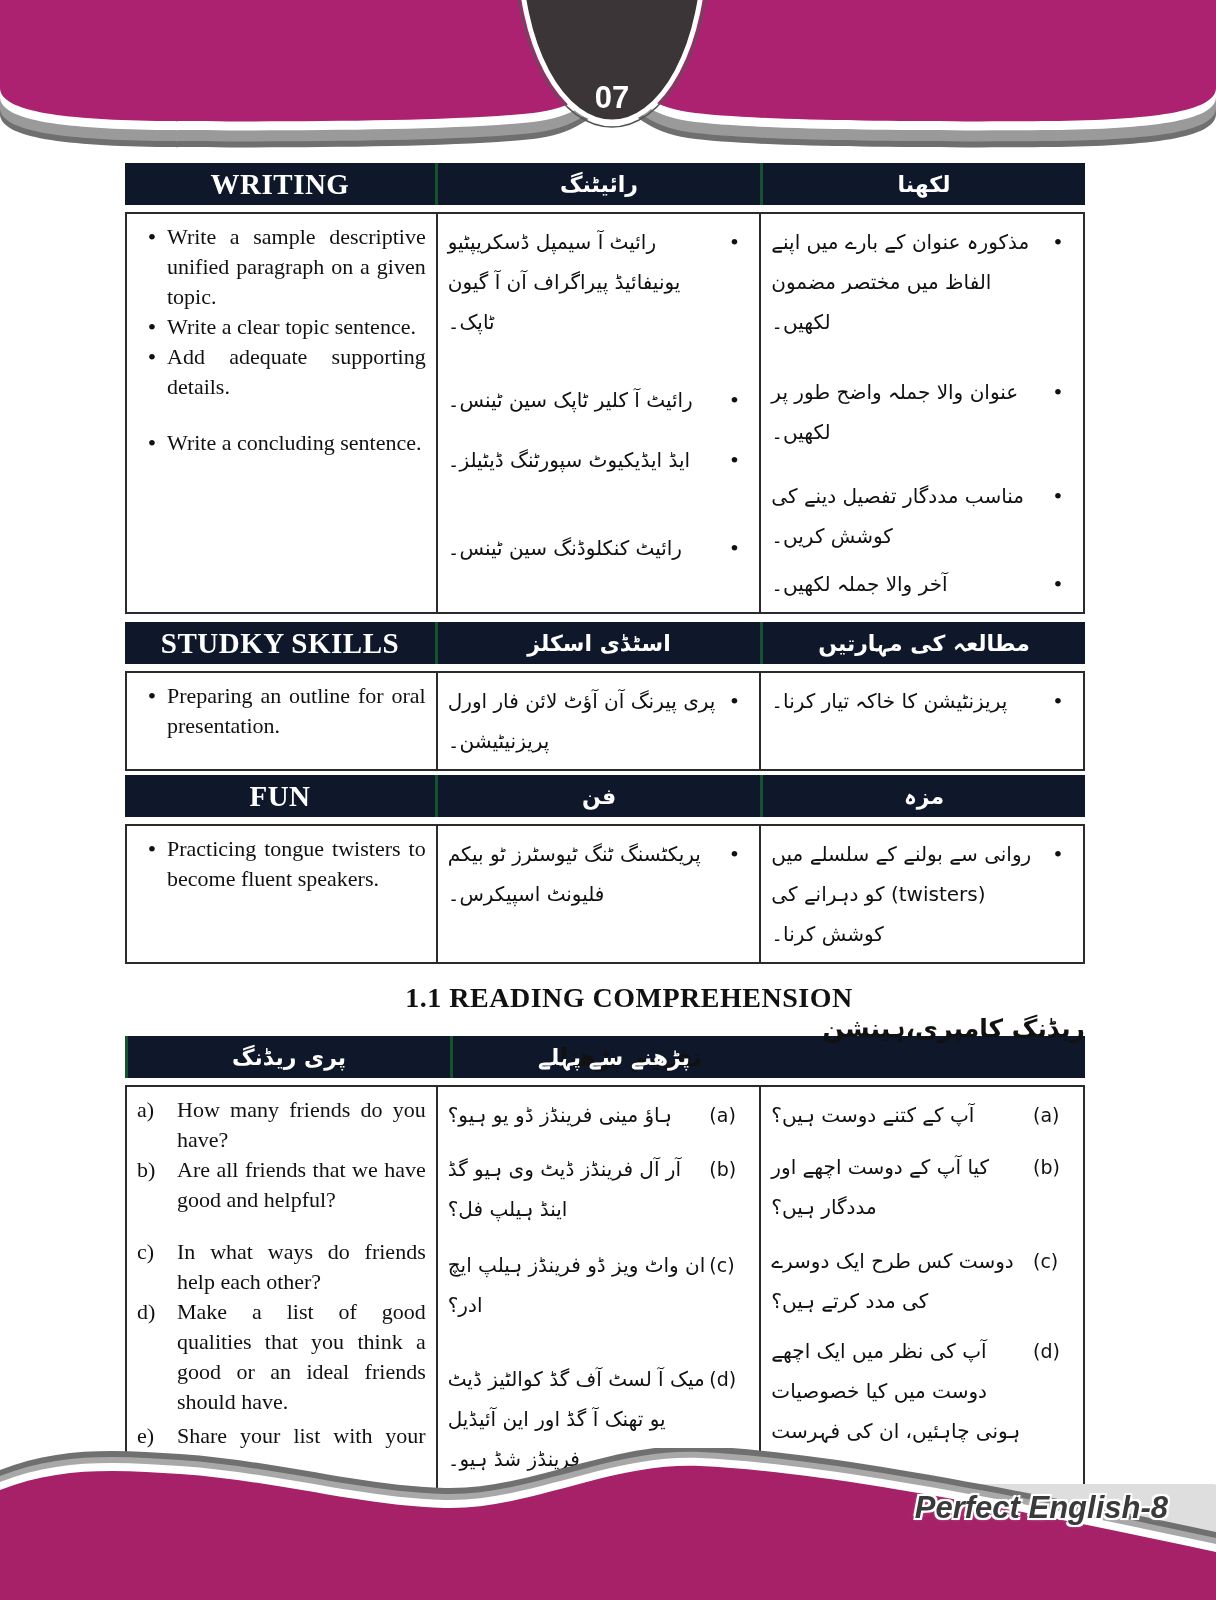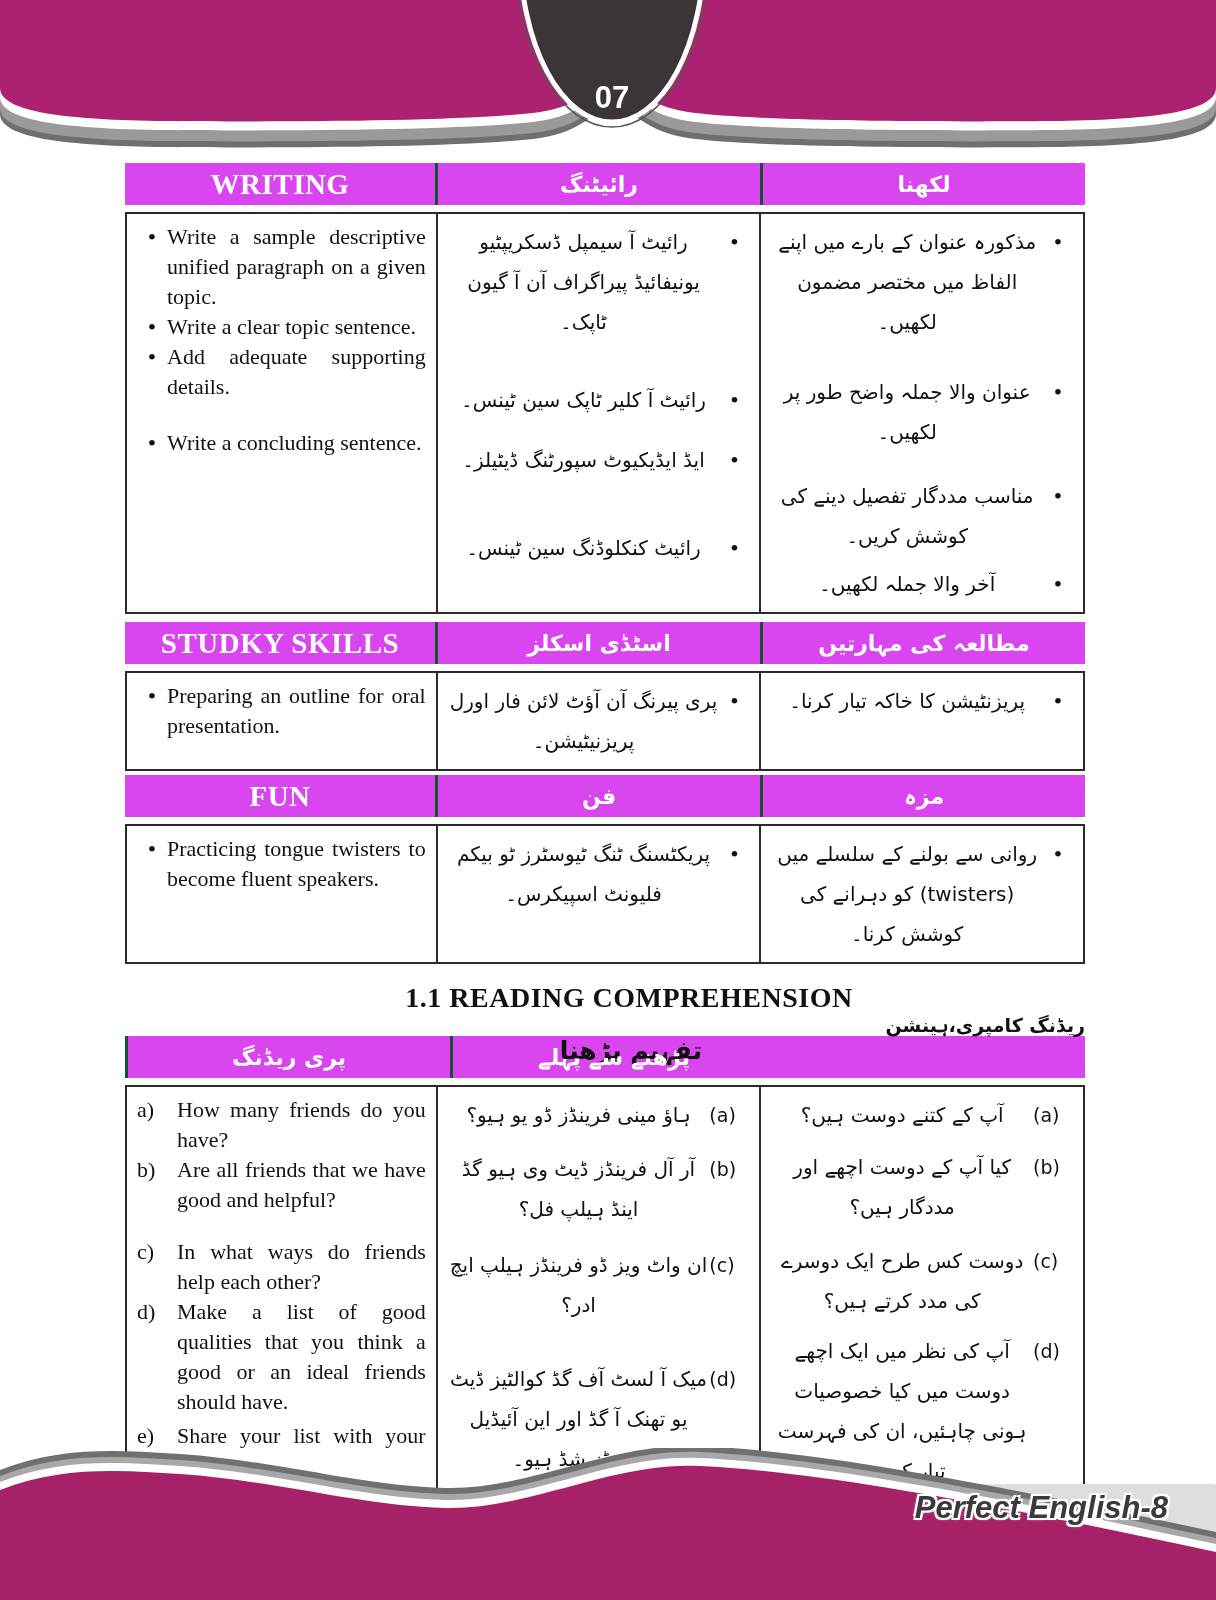--- a/index.html
+++ b/index.html
@@ -13,48 +13,48 @@
   .banner.bottom{top:1448px;}
   .brand{
     position:absolute;top:1490px;right:48px;z-index:6;
     font-family:"Liberation Sans",sans-serif;font-style:italic;font-weight:bold;
     font-size:31px;color:#3a3a3a;
     text-shadow:-2px -2px 0 #fff,2px -2px 0 #fff,-2px 2px 0 #fff,2px 2px 0 #fff,0 0 4px #fff;
     padding-left:28px;
   }
   
   .content{position:absolute;top:163px;left:125px;width:960px;}
-  .thead{display:flex;height:42px;background:#d946ef;color:#fff;text-align:center;}
+  .thead{display:flex;height:42px;background:#0f172a;color:#fff;text-align:center;}
   .hc{display:flex;align-items:center;justify-content:center;height:100%;box-sizing:border-box;}
   .hc.c1{width:310px;font-weight:bold;font-size:29px;letter-spacing:.5px;}
   .hc.c2,.hc.c3{width:325px;border-left:3px solid #14532d;font-size:22px;font-weight:bold;
     font-family:"DejaVu Sans","Liberation Serif",sans-serif;}
   .tbody{display:flex;border:2px solid #2b2b2b;margin-top:7px;box-sizing:border-box;background:#fff;align-items:stretch;}
   .col{box-sizing:border-box;padding:8px 10px;}
   .col.c1{width:310px;}
   .col.c2,.col.c3{width:325px;border-left:2px solid #2b2b2b;}
   .gap8{height:8px;}
   .gap4{height:4px;}
   
   .item{display:flex;}
   .item .b{flex:none;width:30px;text-align:center;font-size:24px;}
   .en-t{flex:1;font-size:22px;line-height:30px;text-align:justify;}
   .item .b.enb{line-height:30px;}
   .urcell{direction:rtl;}
-  .ur-t{flex:1;font-size:20px;line-height:40px;text-align:center;
+  .ur-t{flex:1;font-size:20px;line-height:40px;text-align:left;
     font-family:"DejaVu Sans","Liberation Serif",sans-serif;}
   .item .b.urb{line-height:40px;}
   
   .prow{display:flex;}
   .plabel{flex:none;width:40px;font-size:22px;line-height:30px;}
   .urcell .plabel{font-family:"DejaVu Sans",sans-serif;font-size:19px;line-height:40px;direction:ltr;text-align:left;}
   
   .section-title{display:flex;align-items:center;margin:18px 0 8px 0;height:46px;flex-direction:column;}
   .st-en{font-weight:bold;font-size:28px;margin-left:48px;letter-spacing:.5px;}
-  .st-u1{margin-left:auto;font-weight:bold;font-size:19px;
+  .st-u1{margin-left:auto;font-weight:bold;font-size:25px;
     font-family:"DejaVu Sans","Liberation Serif",sans-serif;direction:rtl;}
   .st-u2{margin-left:56px;margin-right:4px;font-weight:bold;font-size:25px;
     font-family:"DejaVu Sans","Liberation Serif",sans-serif;direction:rtl;}
   
   .bh-writing{min-height:333px;}
   .bh-study{min-height:92px;}
   .bh-fun{min-height:132px;}
   .bh-pre{min-height:425px;}
 </style>
 </head>

